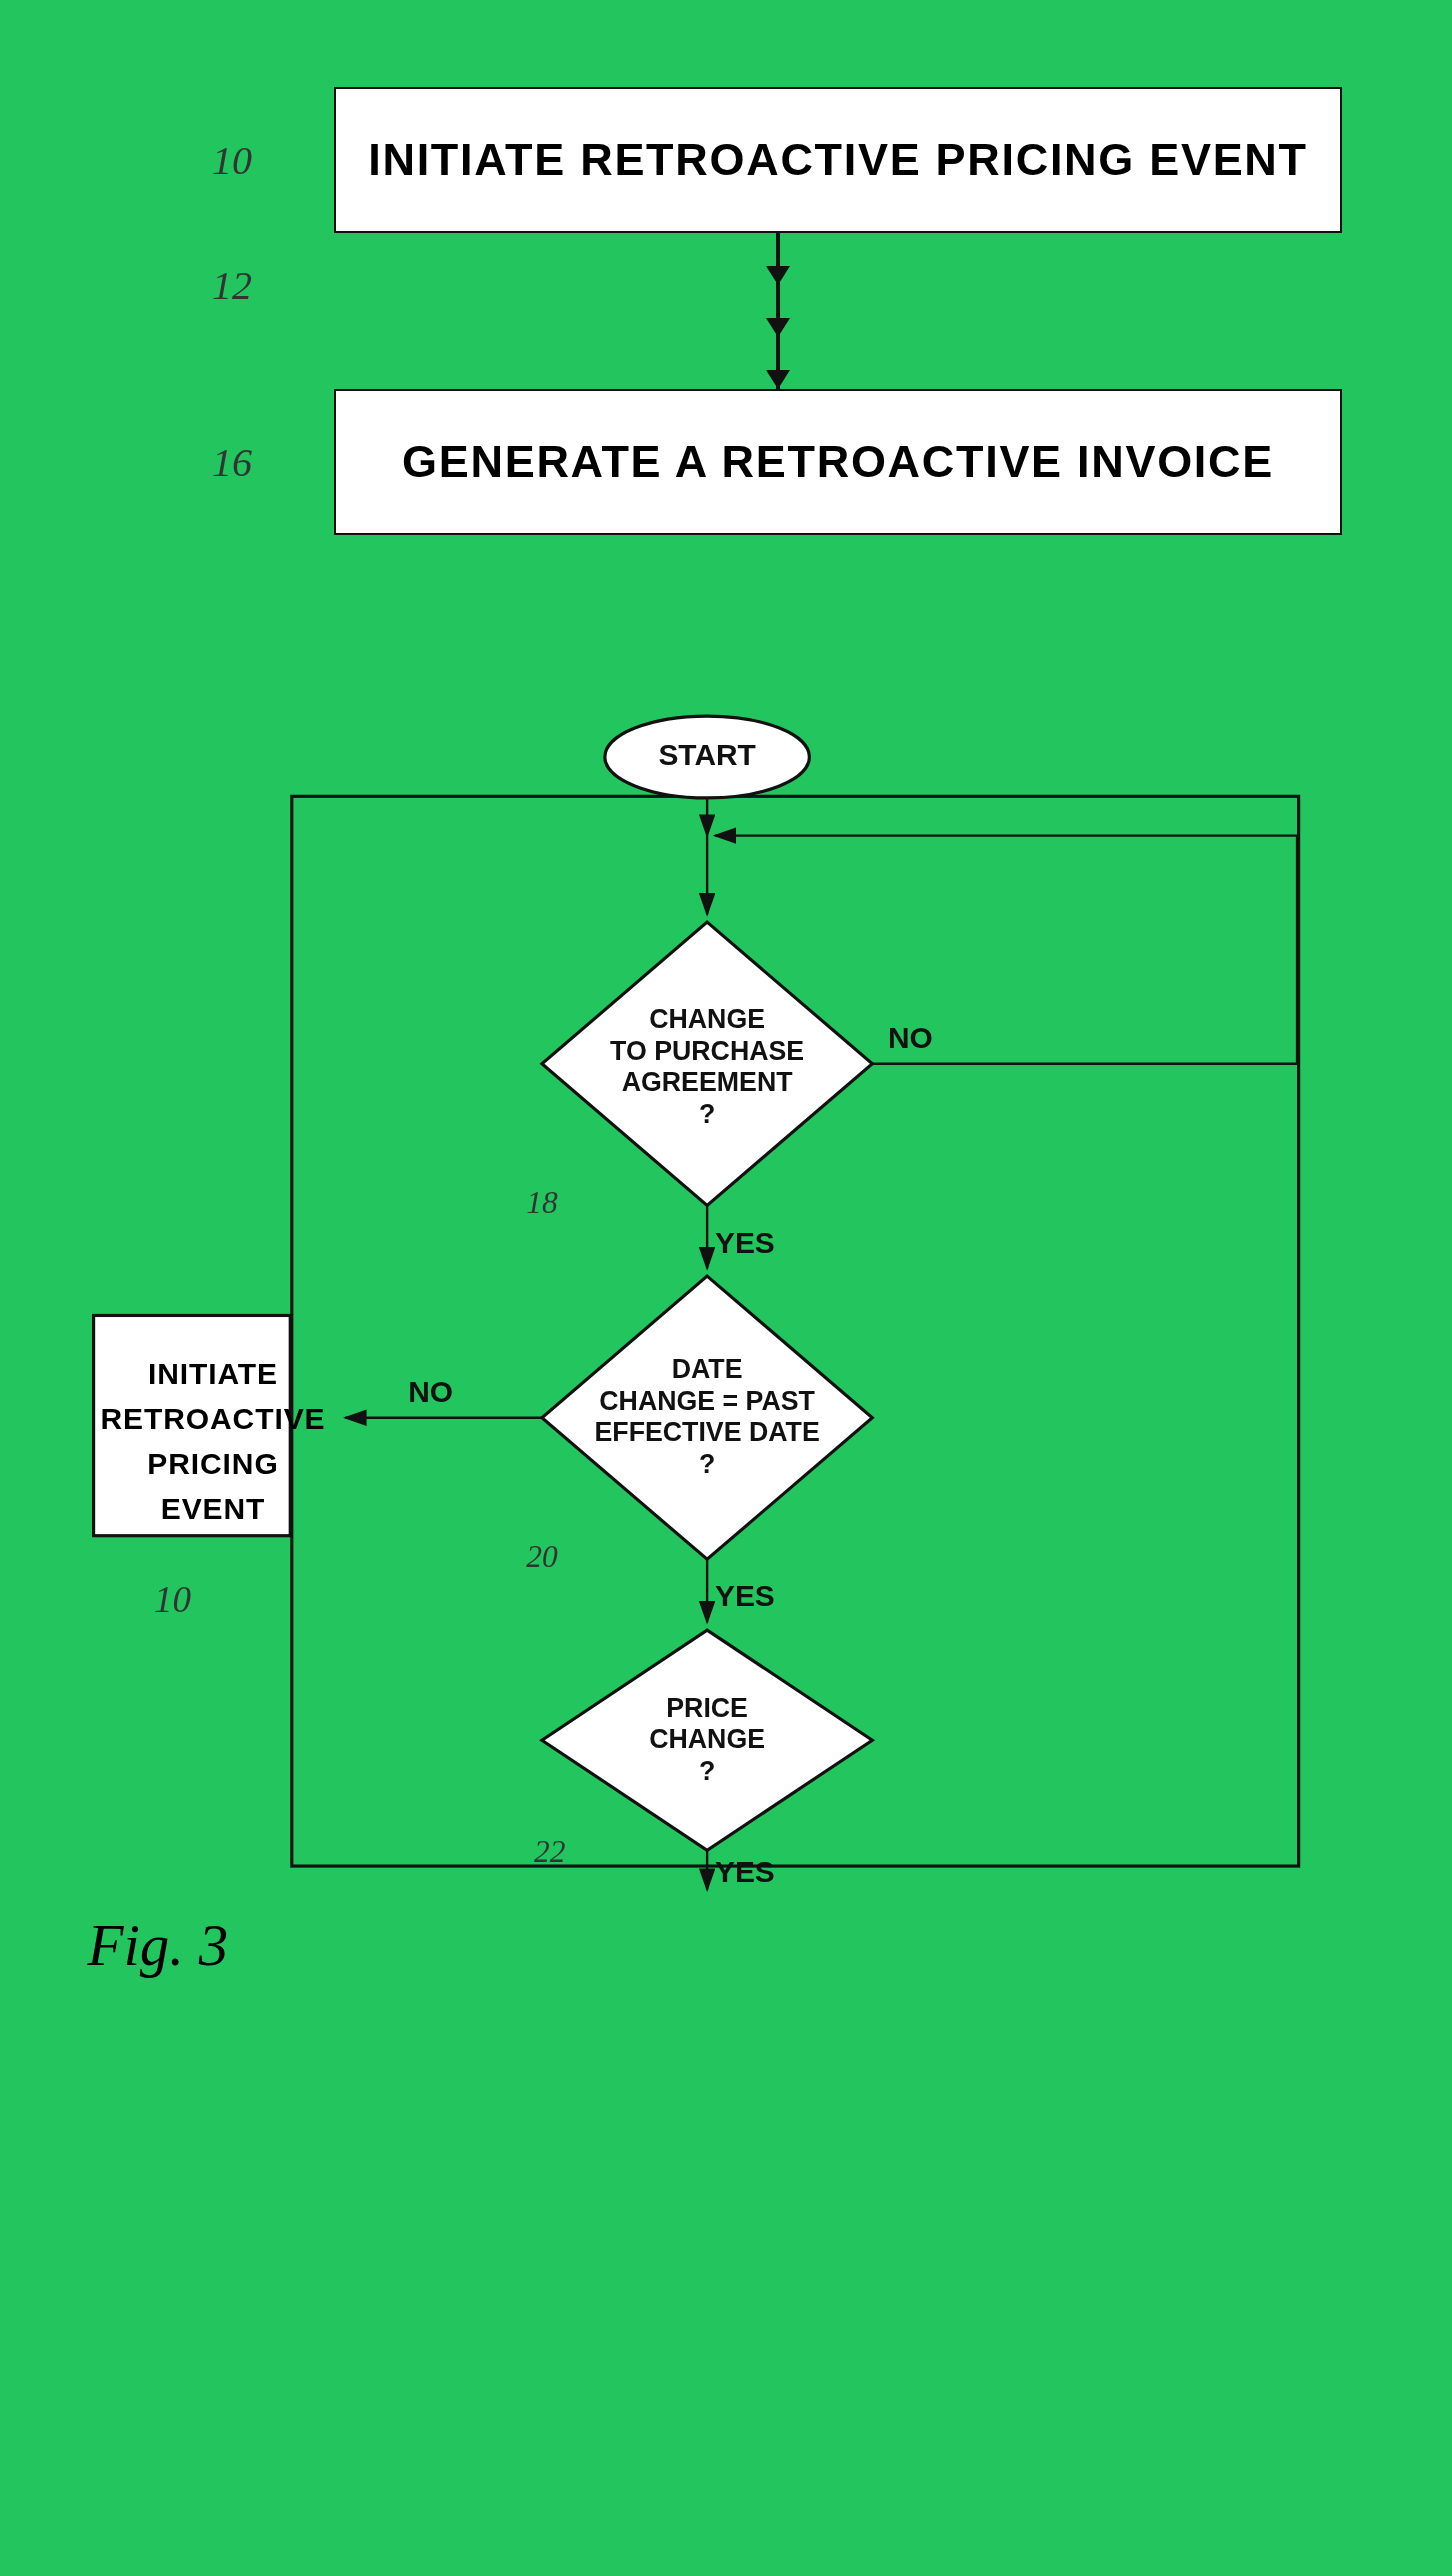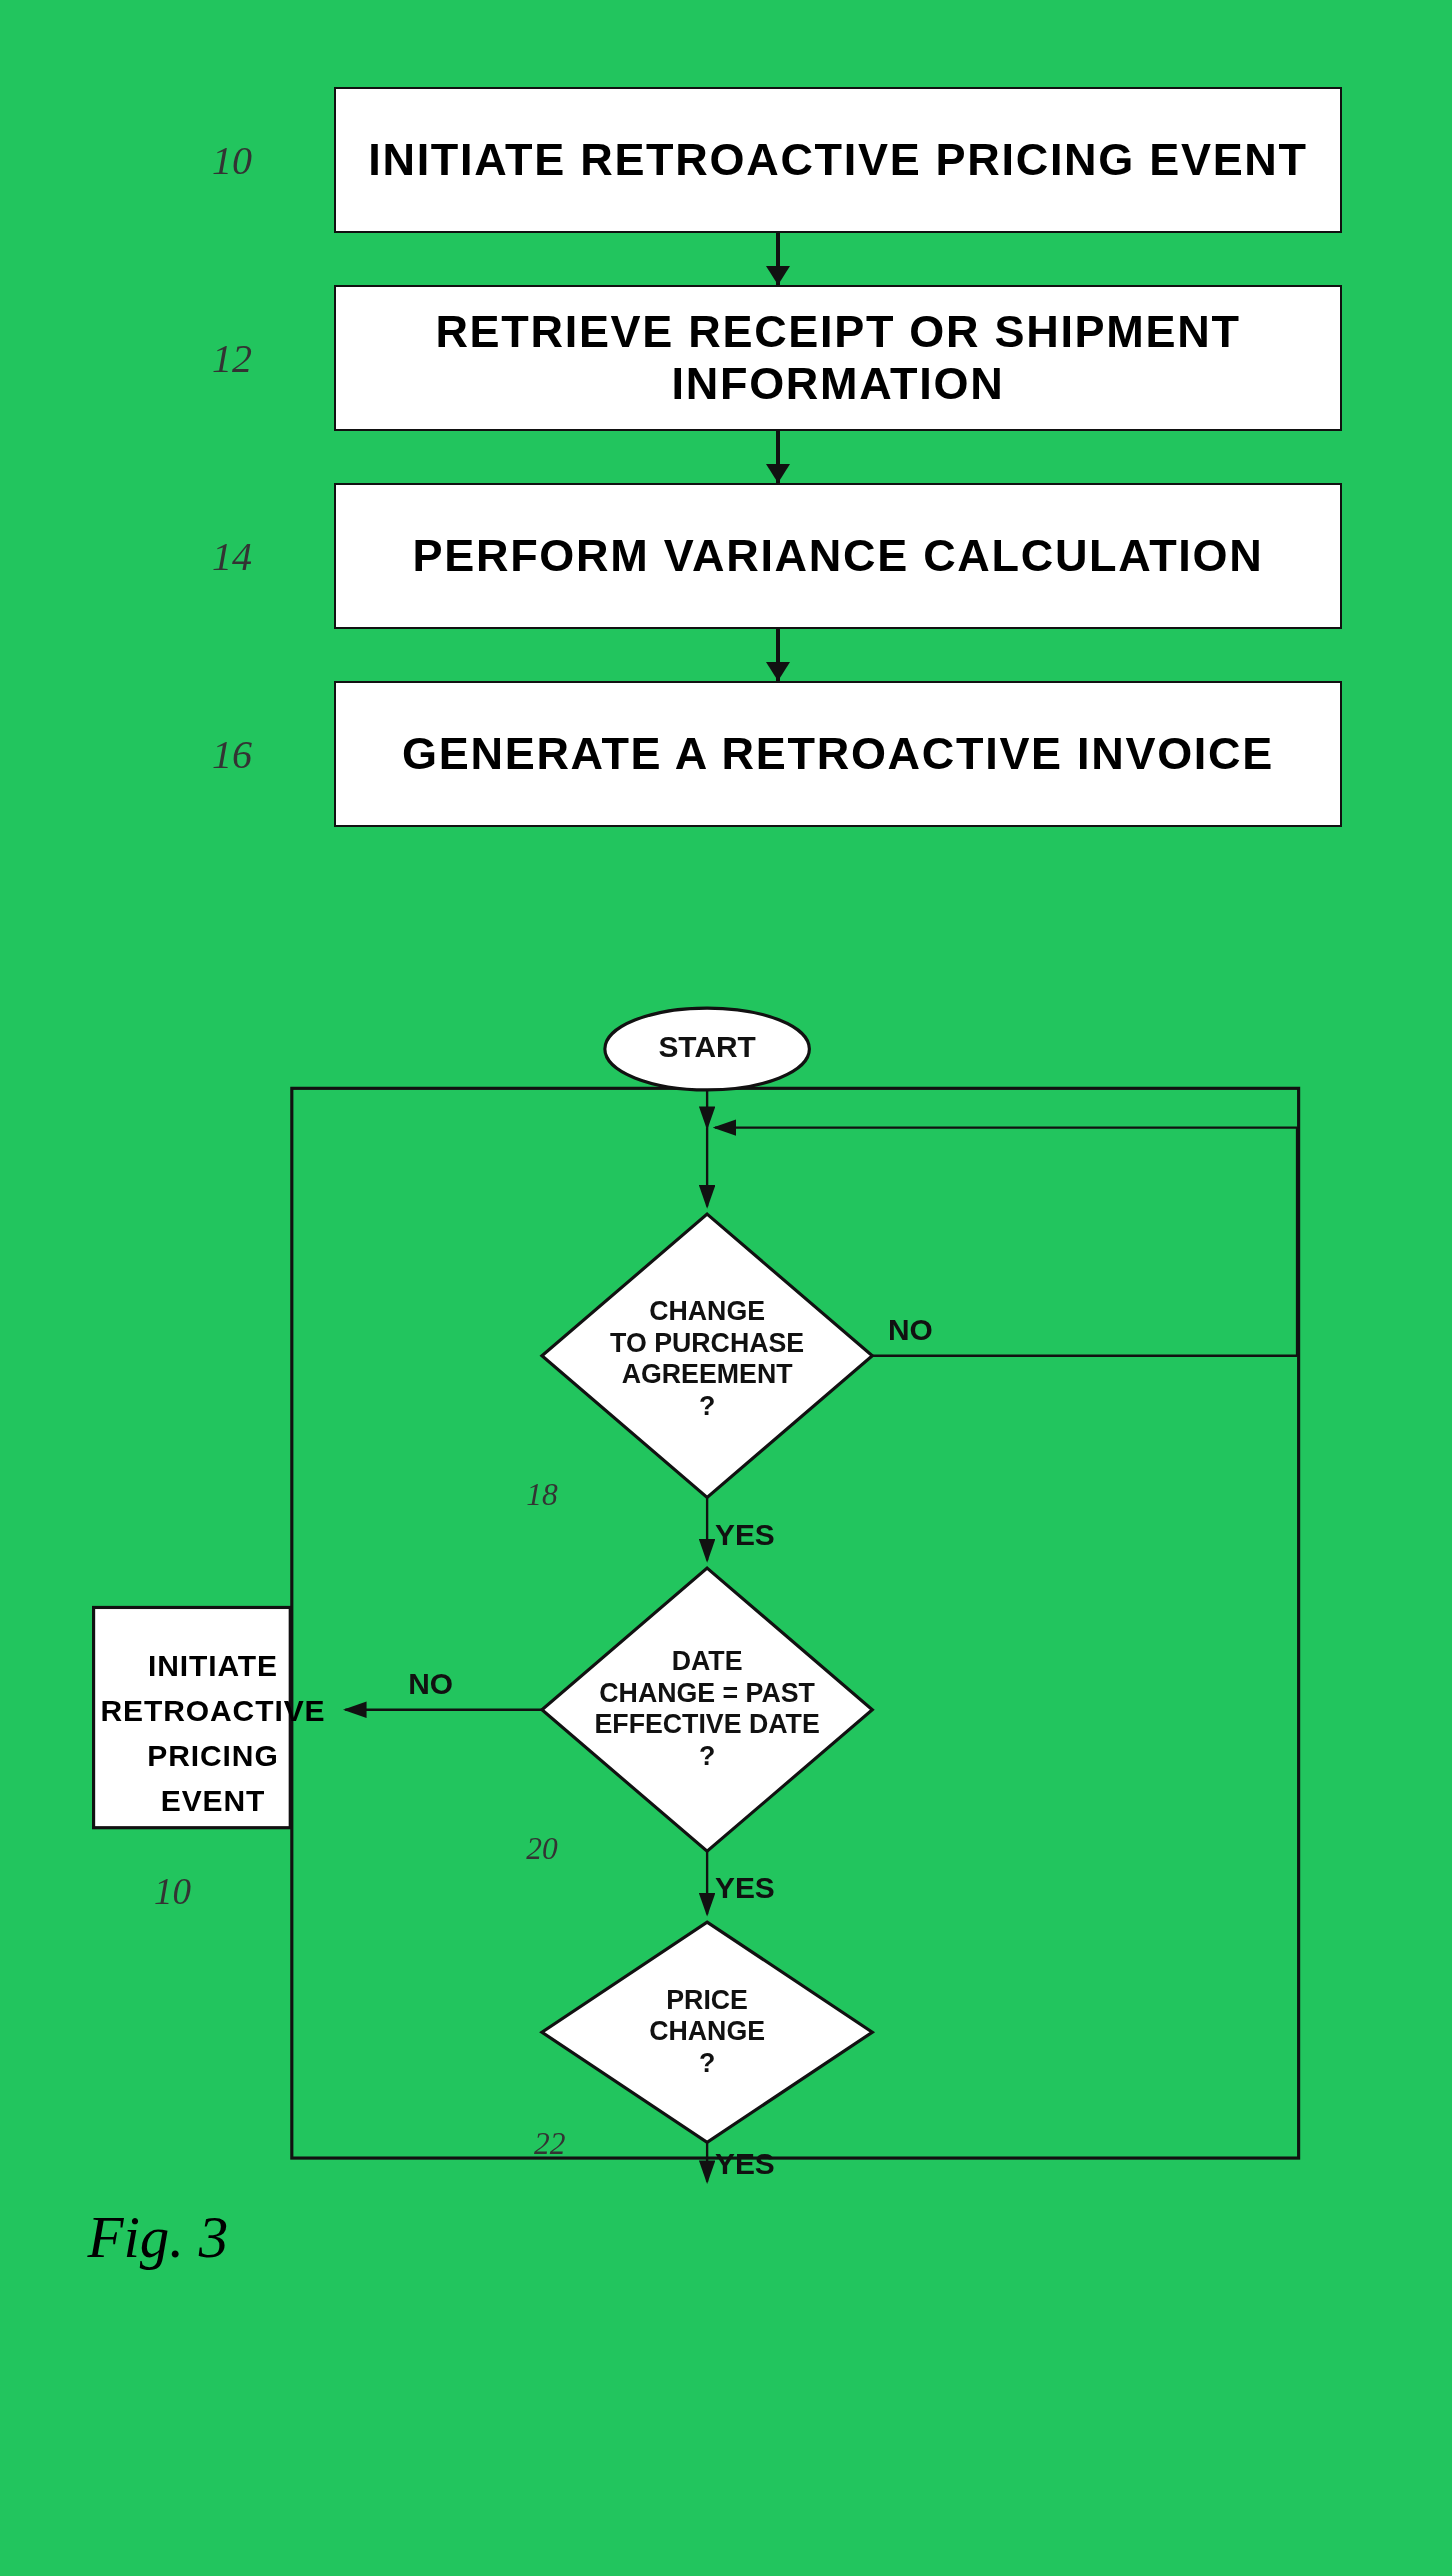--- a/index.html
+++ b/index.html
@@ -169,29 +169,24 @@
 
       <div class="flow-row">
         <span class="label-left">10</span>
         <div class="flow-box">INITIATE RETROACTIVE PRICING EVENT</div>
       </div>
 
       <div class="flow-arrow"></div>
 
       <div class="flow-row">
         <span class="label-left">12</span>
-        <div class="flow-box">RETRIEVE RECEIPT OR SHIPMENT INFORMATION</div>
       </div>
 
       <div class="flow-arrow"></div>
 
-      <div class="flow-row">
-        <span class="label-left">14</span>
-        <div class="flow-box">PERFORM VARIANCE CALCULATION</div>
-      </div>
 
       <div class="flow-arrow"></div>
 
       <div class="flow-row">
         <span class="label-left">16</span>
         <div class="flow-box">GENERATE A RETROACTIVE INVOICE</div>
       </div>
 
     </div>
 

